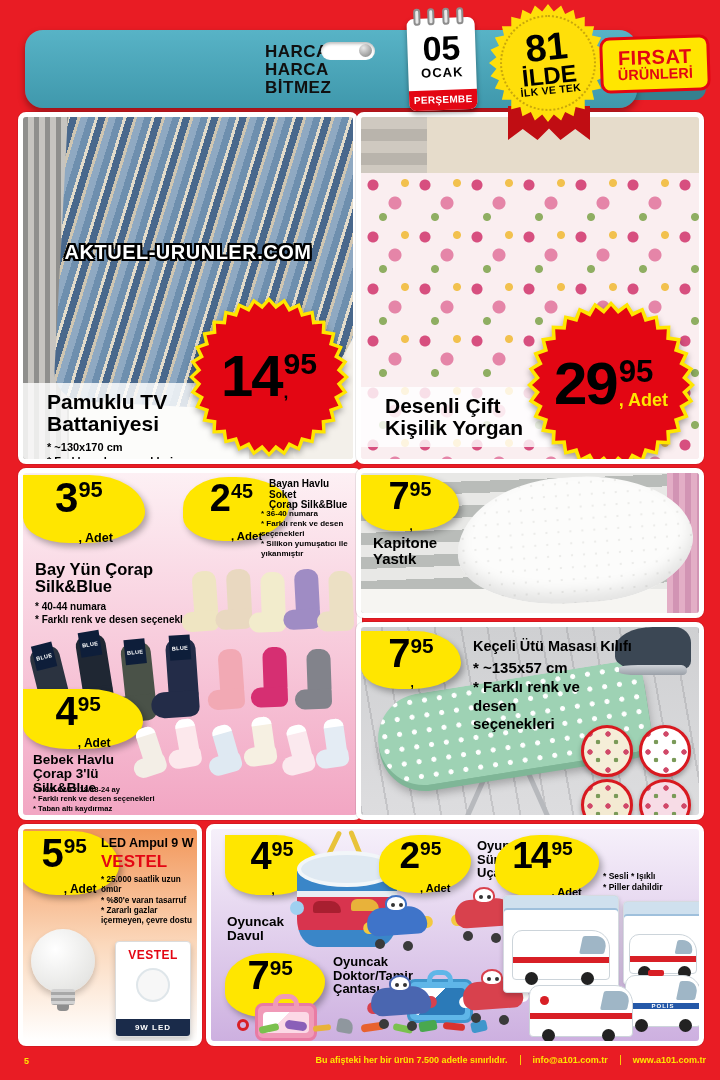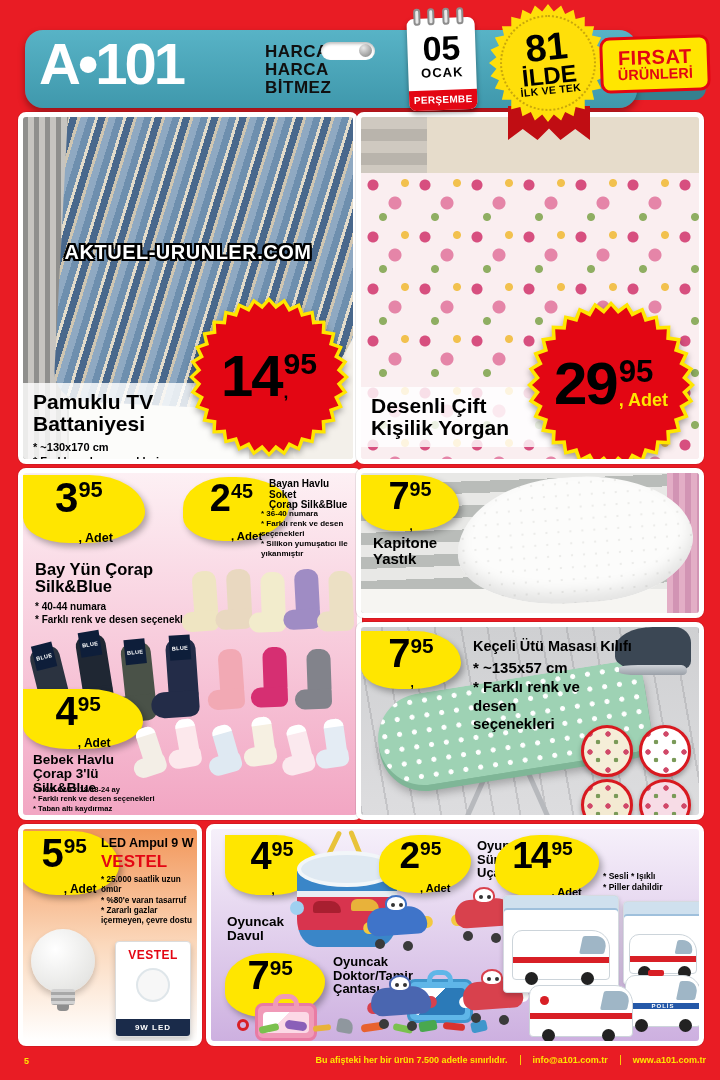--- a/index.html
+++ b/index.html
@@ -62,21 +62,21 @@
 
   .blob{position:absolute;background:#ffe600;box-shadow:3px 4px 6px rgba(0,0,0,.3);
     display:flex;justify-content:center;padding-top:6px;
     border-radius:46% 54% 58% 42%/52% 48% 60% 40%}
   .blob.tl{border-radius:0 55% 60% 45%/0 65% 55% 45%}
 
   .ptitle{position:absolute;font-weight:900;color:#000;line-height:1.05;white-space:pre-line}
   .specs{position:absolute;font-weight:700;color:#000}
   .specs div{line-height:1.25}
   .specs div::before{content:"* "}
-  .label{position:absolute;background:rgba(255,255,255,.82);padding:8px 10px}
+  .label{position:absolute;background:rgba(255,255,255,.82);padding:8px 24px}
   .label .ptitle{position:static}
   .label .specs{position:static;margin-top:6px;font-size:11px}
   .wm{position:absolute;left:0;right:0;text-align:center;font-size:20px;font-weight:900;color:#fff;letter-spacing:.5px;
     text-shadow:-2px -2px 0 #000,2px -2px 0 #000,-2px 2px 0 #000,2px 2px 0 #000,0 -2px 0 #000,0 2px 0 #000,-2px 0 0 #000,2px 0 0 #000}
 
   
   .ph-blanket{position:absolute;inset:0;background:#efece4}
   .curtain{position:absolute;left:0;top:0;width:46px;height:100%;background:repeating-linear-gradient(90deg,#8f8f8d 0 5px,#c6c4c0 5px 11px)}
   .arm{position:absolute;right:-10px;top:44%;width:70px;height:60%;background:#f3f0ea;border-radius:30px 0 0 20px}
   .throw{position:absolute;left:38px;top:-24px;right:-12px;height:315px;border-radius:40px 60px 120px 30px;transform:rotate(3deg);
@@ -169,21 +169,20 @@
   .foot{left:300px;top:1055px;right:14px;display:flex;justify-content:flex-end;align-items:center;gap:12px;
     color:#ffe600;font-size:9px;font-weight:700}
   .fsep{width:1px;height:10px;background:#ffe600;opacity:.85}
   .pageno{left:24px;top:1056px;color:#ffe600;font-size:9px;font-weight:700}
 </style>
 </head>
 <body>
 
 <div class="abs tealtab"></div>
 <div class="abs tealbox">
-  <div class="abs logo">A•101</div>
   <div class="abs tagline pre">HARCA
 HARCA
 BİTMEZ</div>
   <div class="abs slot">
       <div class="ball"></div>
     </div>
 </div>
 
 <div class="abs cal">
   <div class="ring" style="left:7px"></div>

